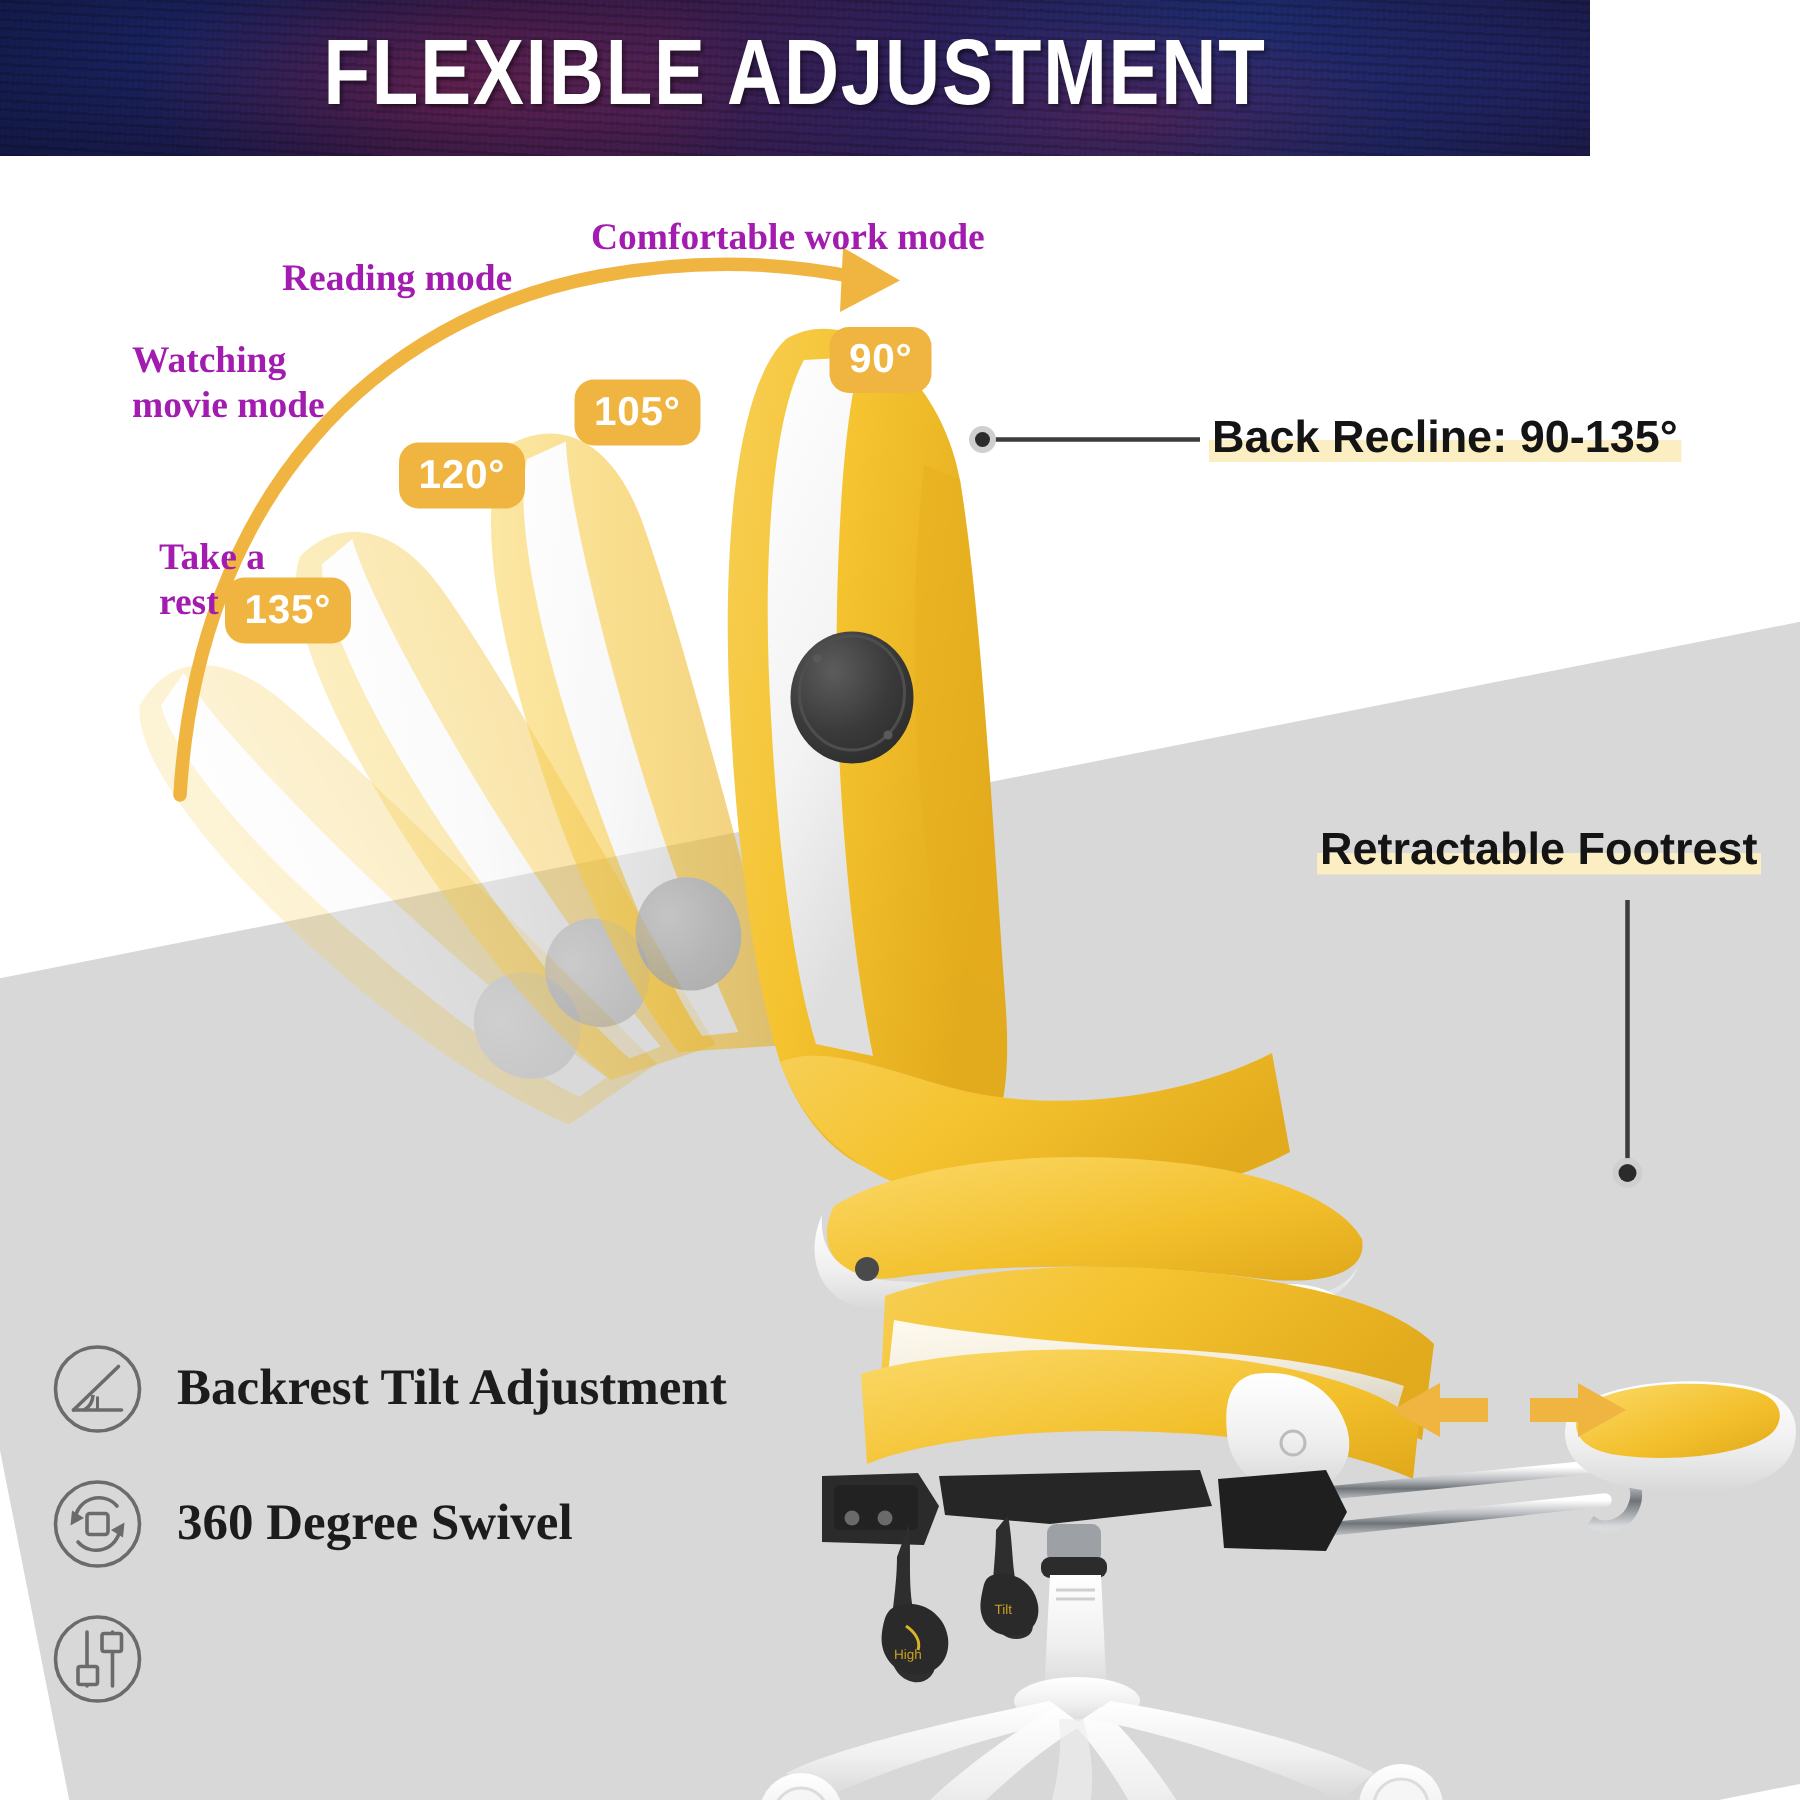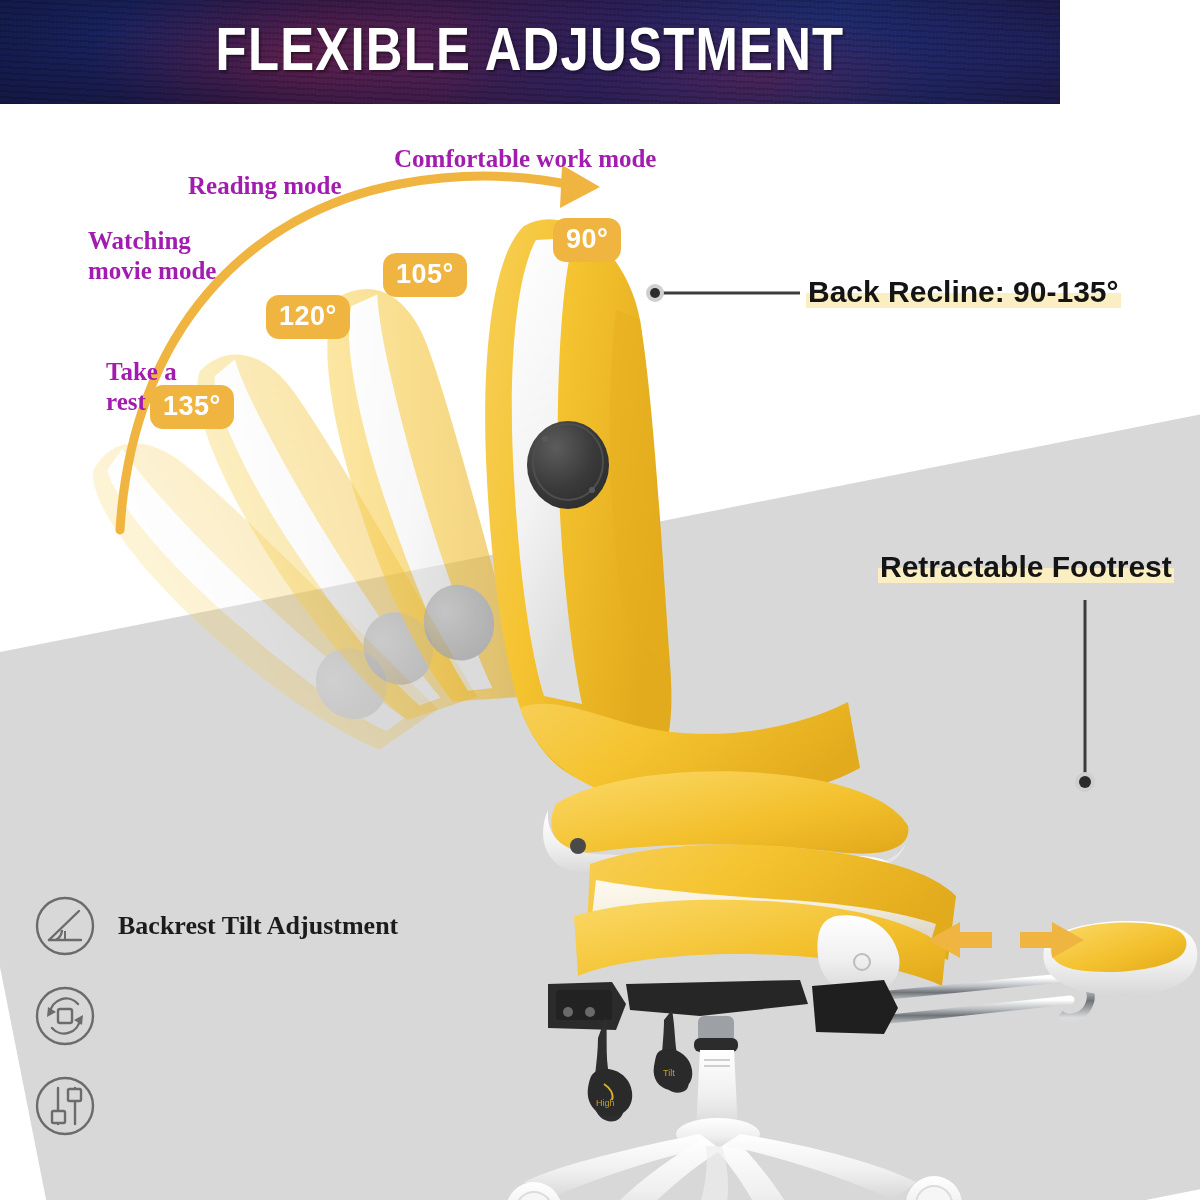--- a/index.html
+++ b/index.html
@@ -127,21 +127,21 @@
     margin-bottom:6px;
   }
   .feature-icon{
     width:62px; height:62px; flex:0 0 62px;
     margin-right:22px;
     position:relative;
   }
   .feature-label{
     font-family:"Liberation Serif", serif;
     font-weight:bold;
-    font-size:26px;
+    font-size:34px;
     line-height:38px;
     color:#1c1c1c;
     white-space:nowrap;
   }
 </style>
 </head>
 <body>
 
 <div id="banner">
   <div class="noise"></div>
@@ -391,20 +391,21 @@
     <div class="feature-icon">
       <svg viewBox="0 0 62 62" width="62" height="62">
         <circle cx="31" cy="31" r="28" fill="none" stroke="#6b6b6b" stroke-width="2.4"></circle>
         <rect x="24" y="24" width="14" height="14" rx="2" fill="none" stroke="#6b6b6b" stroke-width="2.4"></rect>
         <path d="M16 28 A16 16 0 0 1 44 19" fill="none" stroke="#6b6b6b" stroke-width="2.4" stroke-linecap="round"></path>
         <polygon points="14,22 22,27 13,32" fill="#6b6b6b"></polygon>
         <path d="M46 34 A16 16 0 0 1 18 43" fill="none" stroke="#6b6b6b" stroke-width="2.4" stroke-linecap="round"></path>
         <polygon points="48,40 40,35 49,30" fill="#6b6b6b"></polygon>
       </svg>
     </div>
+    <div class="feature-label">360 Degree Swivel</div>
   </div>
 
   <div class="feature-row">
     <div class="feature-icon">
       <svg viewBox="0 0 62 62" width="62" height="62">
         <circle cx="31" cy="31" r="28" fill="none" stroke="#6b6b6b" stroke-width="2.4"></circle>
         <line x1="24" y1="13" x2="24" y2="49" stroke="#6b6b6b" stroke-width="2.4" stroke-linecap="round"></line>
         <rect x="18" y="36" width="13" height="12" rx="1.5" fill="#d8d8d8" stroke="#6b6b6b" stroke-width="2.4"></rect>
         <line x1="41" y1="13" x2="41" y2="49" stroke="#6b6b6b" stroke-width="2.4" stroke-linecap="round"></line>
         <rect x="34" y="14" width="13" height="12" rx="1.5" fill="#d8d8d8" stroke="#6b6b6b" stroke-width="2.4"></rect>

